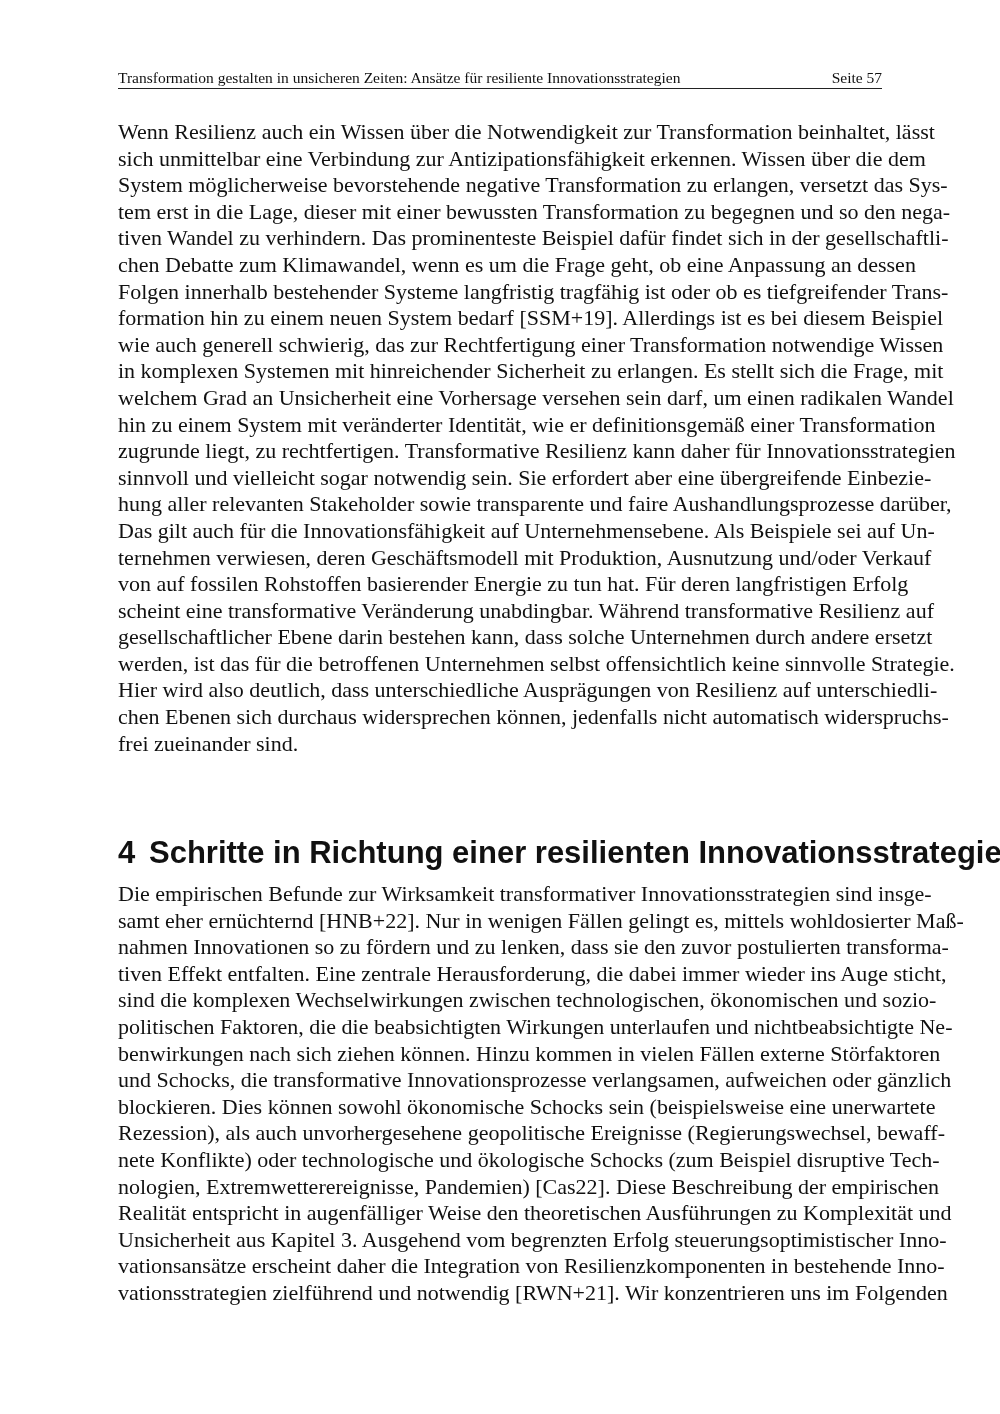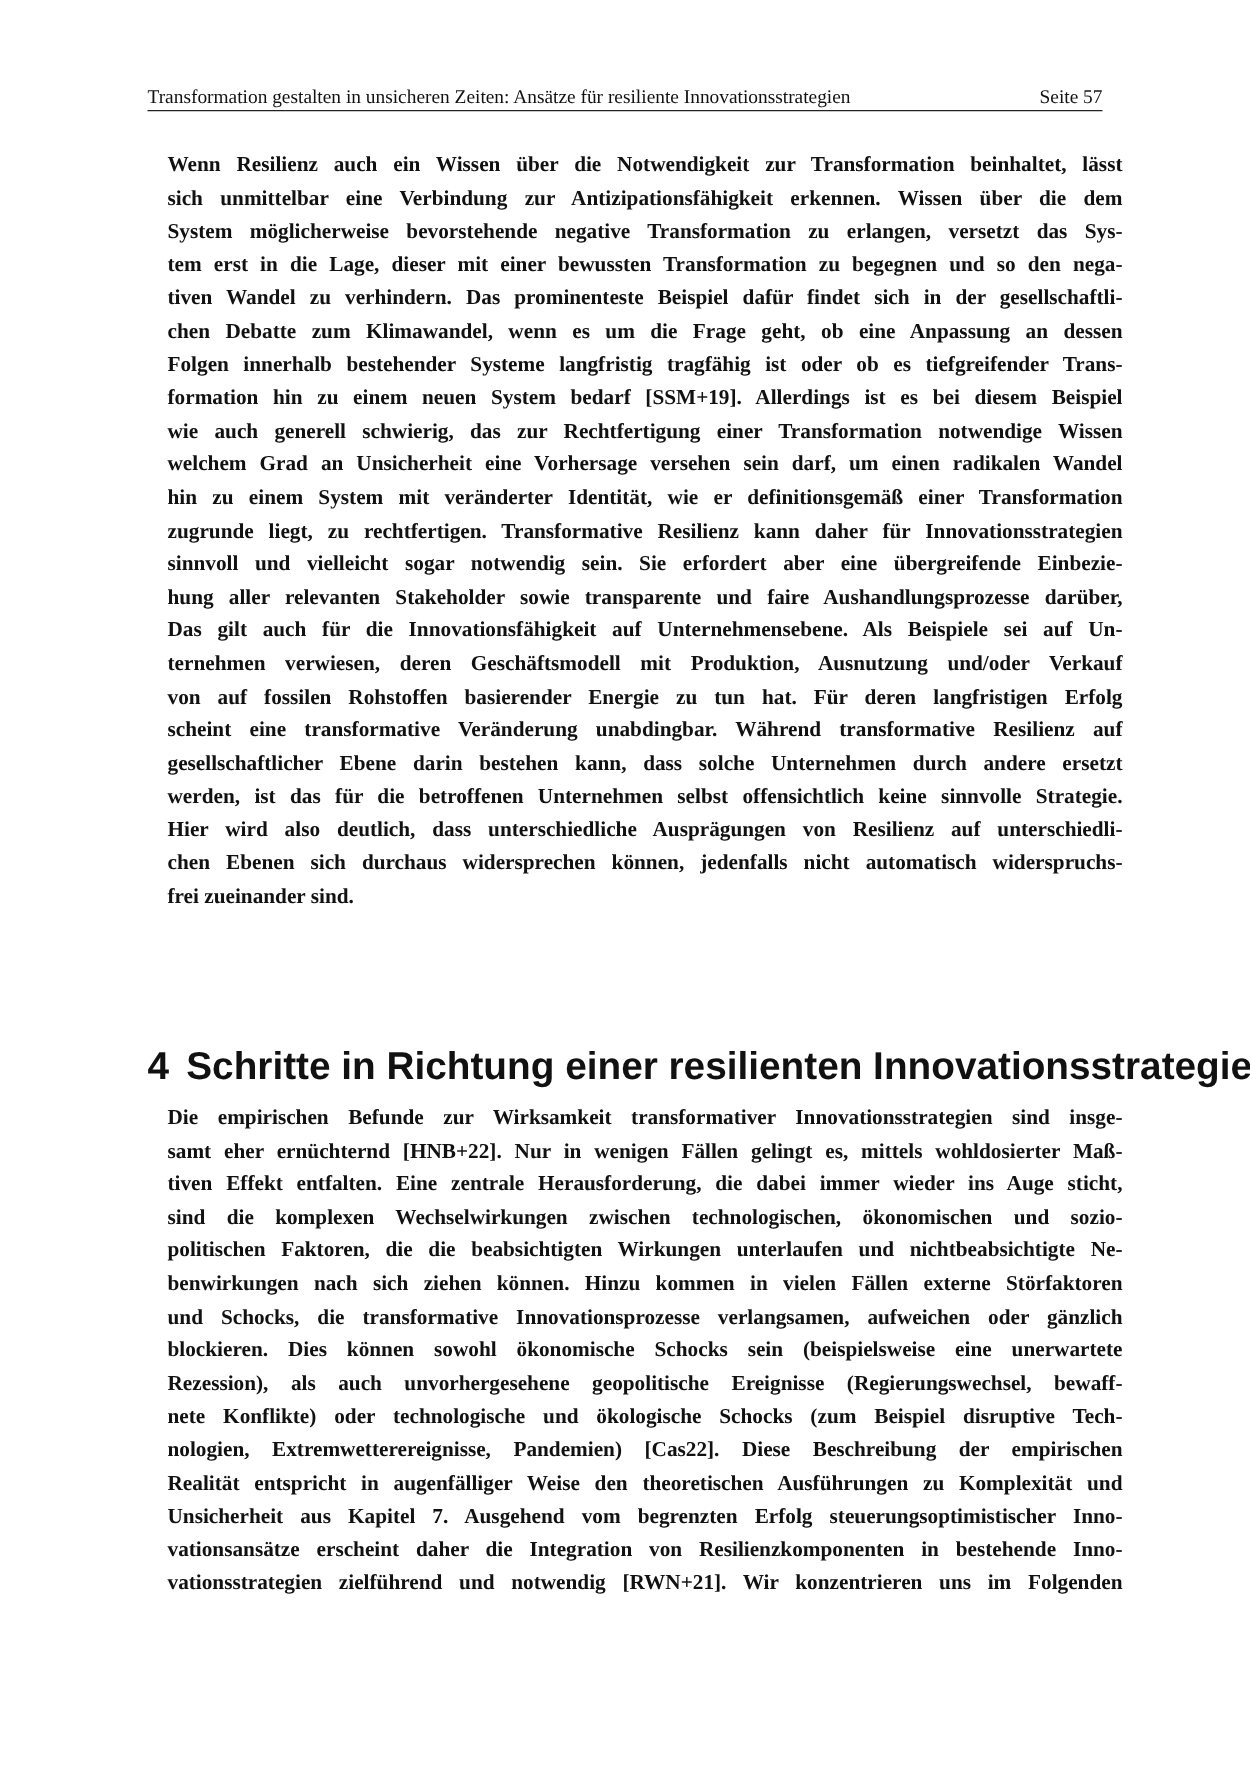--- a/index.html
+++ b/index.html
@@ -30,24 +30,23 @@
       border-bottom: 1.3px solid #222;
       font-size: 15.5px;
       line-height: 20px;
       display: flex;
       justify-content: space-between;
       align-items: flex-end;
     }
     .running-header span { white-space: nowrap; }
     .block {
       position: absolute;
-      left: 16px;
+      left: 0;
       width: 764px;
-      font-size: 17px;
-      font-weight: bold;
+      font-size: 22px;
     }
     .line {
       display: block;
       height: 26.6px;
       line-height: 26.6px;
       text-align: justify;
       text-align-last: justify;
       white-space: nowrap;
       overflow: visible;
     }
@@ -82,20 +81,21 @@
   <div class="block" style="top:119px;">
     <span class="line">Wenn Resilienz auch ein Wissen über die Notwendigkeit zur Transformation beinhaltet, lässt</span>
     <span class="line">sich unmittelbar eine Verbindung zur Antizipationsfähigkeit erkennen. Wissen über die dem</span>
     <span class="line">System möglicherweise bevorstehende negative Transformation zu erlangen, versetzt das Sys-</span>
     <span class="line">tem erst in die Lage, dieser mit einer bewussten Transformation zu begegnen und so den nega-</span>
     <span class="line">tiven Wandel zu verhindern. Das prominenteste Beispiel dafür findet sich in der gesellschaftli-</span>
     <span class="line">chen Debatte zum Klimawandel, wenn es um die Frage geht, ob eine Anpassung an dessen</span>
     <span class="line">Folgen innerhalb bestehender Systeme langfristig tragfähig ist oder ob es tiefgreifender Trans-</span>
     <span class="line">formation hin zu einem neuen System bedarf [SSM+19]. Allerdings ist es bei diesem Beispiel</span>
     <span class="line">wie auch generell schwierig, das zur Rechtfertigung einer Transformation notwendige Wissen</span>
+    <span class="line">in komplexen Systemen mit hinreichender Sicherheit zu erlangen. Es stellt sich die Frage, mit</span>
     <span class="line">welchem Grad an Unsicherheit eine Vorhersage versehen sein darf, um einen radikalen Wandel</span>
     <span class="line">hin zu einem System mit veränderter Identität, wie er definitionsgemäß einer Transformation</span>
     <span class="line">zugrunde liegt, zu rechtfertigen. Transformative Resilienz kann daher für Innovationsstrategien</span>
     <span class="line">sinnvoll und vielleicht sogar notwendig sein. Sie erfordert aber eine übergreifende Einbezie-</span>
     <span class="line">hung aller relevanten Stakeholder sowie transparente und faire Aushandlungsprozesse darüber,</span>
     <span class="line">Das gilt auch für die Innovationsfähigkeit auf Unternehmensebene. Als Beispiele sei auf Un-</span>
     <span class="line">ternehmen verwiesen, deren Geschäftsmodell mit Produktion, Ausnutzung und/oder Verkauf</span>
     <span class="line">von auf fossilen Rohstoffen basierender Energie zu tun hat. Für deren langfristigen Erfolg</span>
     <span class="line">scheint eine transformative Veränderung unabdingbar. Während transformative Resilienz auf</span>
     <span class="line">gesellschaftlicher Ebene darin bestehen kann, dass solche Unternehmen durch andere ersetzt</span>
@@ -105,28 +105,29 @@
     <span class="line last">frei zueinander sind.</span>
   </div>
 
   <div class="section-heading">
     <span class="num">4</span><span>Schritte in Richtung einer resilienten Innovationsstrategie</span>
   </div>
 
   <div class="block" style="top:881px;">
     <span class="line">Die empirischen Befunde zur Wirksamkeit transformativer Innovationsstrategien sind insge-</span>
     <span class="line">samt eher ernüchternd [HNB+22]. Nur in wenigen Fällen gelingt es, mittels wohldosierter Maß-</span>
+    <span class="line">nahmen Innovationen so zu fördern und zu lenken, dass sie den zuvor postulierten transforma-</span>
     <span class="line">tiven Effekt entfalten. Eine zentrale Herausforderung, die dabei immer wieder ins Auge sticht,</span>
     <span class="line">sind die komplexen Wechselwirkungen zwischen technologischen, ökonomischen und sozio-</span>
     <span class="line">politischen Faktoren, die die beabsichtigten Wirkungen unterlaufen und nichtbeabsichtigte Ne-</span>
     <span class="line">benwirkungen nach sich ziehen können. Hinzu kommen in vielen Fällen externe Störfaktoren</span>
     <span class="line">und Schocks, die transformative Innovationsprozesse verlangsamen, aufweichen oder gänzlich</span>
     <span class="line">blockieren. Dies können sowohl ökonomische Schocks sein (beispielsweise eine unerwartete</span>
     <span class="line">Rezession), als auch unvorhergesehene geopolitische Ereignisse (Regierungswechsel, bewaff-</span>
     <span class="line">nete Konflikte) oder technologische und ökologische Schocks (zum Beispiel disruptive Tech-</span>
     <span class="line">nologien, Extremwetterereignisse, Pandemien) [Cas22]. Diese Beschreibung der empirischen</span>
     <span class="line">Realität entspricht in augenfälliger Weise den theoretischen Ausführungen zu Komplexität und</span>
-    <span class="line">Unsicherheit aus Kapitel 7. Ausgehend vom begrenzten Erfolg steuerungsoptimistischer Inno-</span>
+    <span class="line">Unsicherheit aus Kapitel 3. Ausgehend vom begrenzten Erfolg steuerungsoptimistischer Inno-</span>
     <span class="line">vationsansätze erscheint daher die Integration von Resilienzkomponenten in bestehende Inno-</span>
     <span class="line">vationsstrategien zielführend und notwendig [RWN+21]. Wir konzentrieren uns im Folgenden</span>
   </div>
 
 </div>
 
 </body></html>

